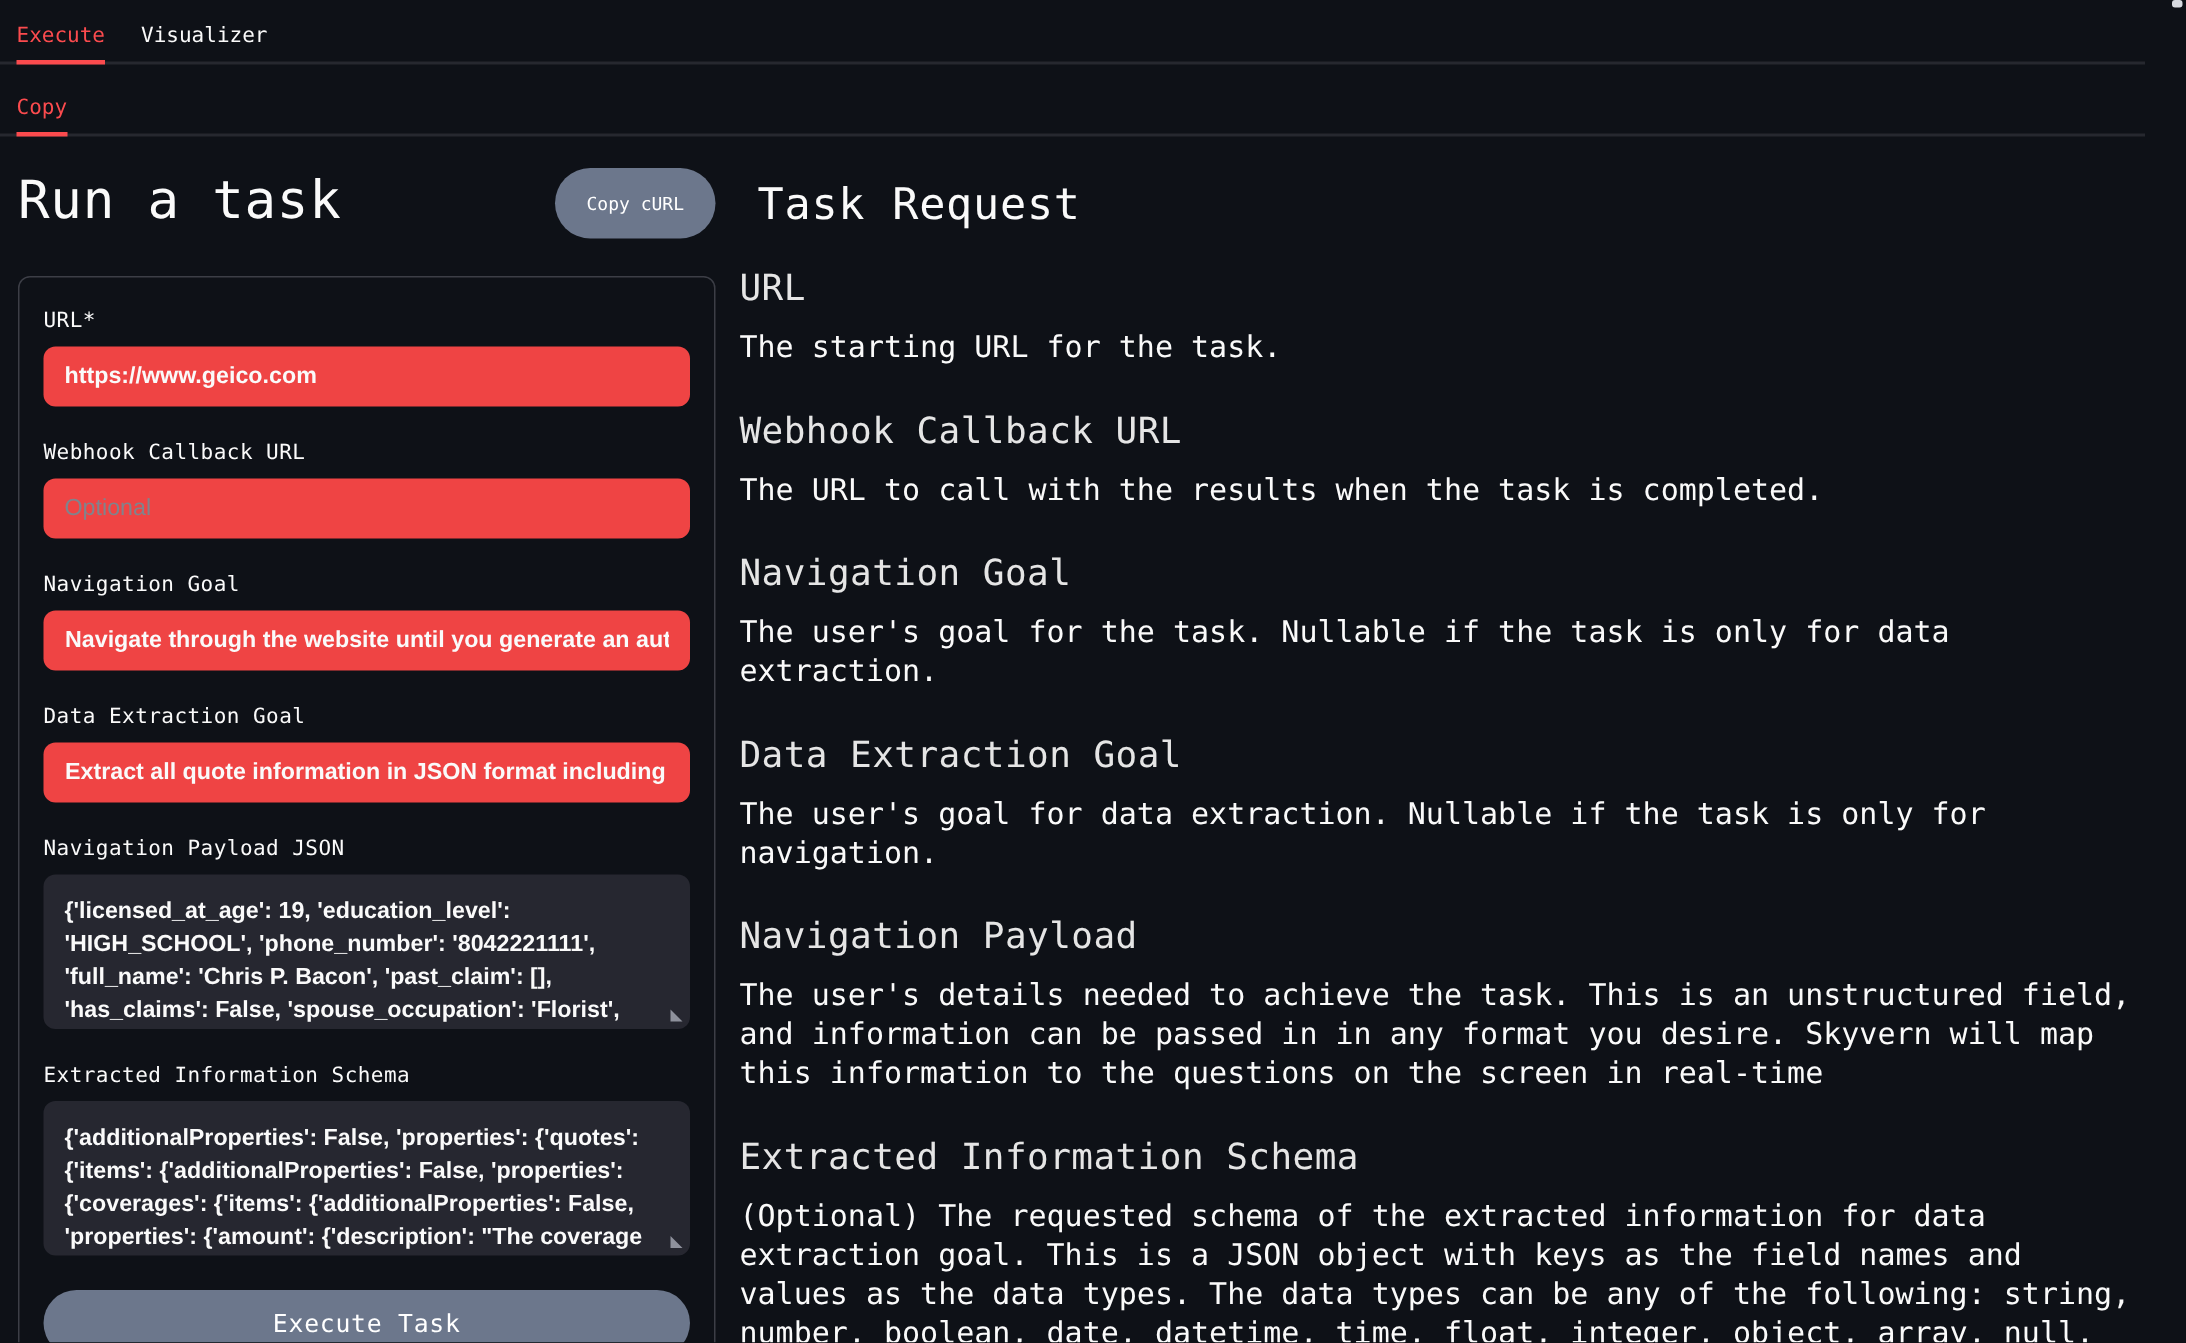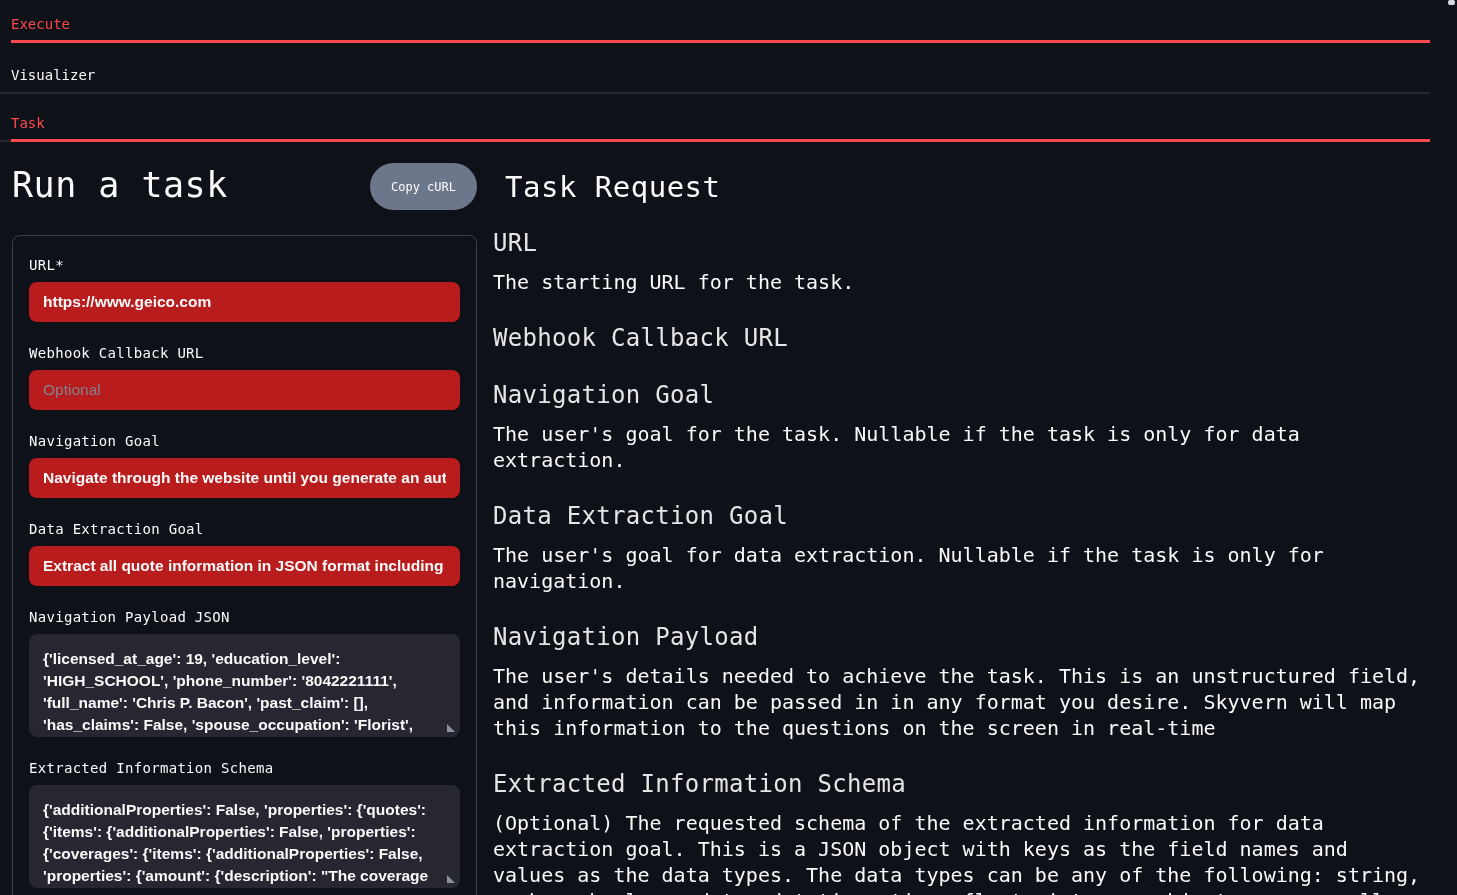--- a/index.html
+++ b/index.html
@@ -9,21 +9,21 @@
     width: 1457px;
     height: 895px;
     background: #0e1117;
     color: #fafafa;
     font-family: "DejaVu Sans Mono", monospace;
     overflow: hidden;
   }
   .page { margin-right: 27px; }
 
   
-  .tabbar { position: relative; display: flex; gap: 8px; padding-left: 11px; flex-direction: column; }
+  .tabbar { position: relative; display: flex; gap: 24px; padding-left: 11px; }
   .tabbar::after {
     content: ""; position: absolute; left: 0; right: 0; bottom: 0;
     height: 2px; background: #26282f;
   }
   .tabbar-main .tab { padding: 16px 0 11px; }
   .tabbar-sub  .tab { padding: 21px 0 11px; }
   .tab {
     position: relative; font-size: 14px; color: #fafafa; cursor: pointer;
   }
   .tab.active { color: #fb4b4e; }
@@ -56,21 +56,21 @@
     border: 1px solid #3c3e46; border-radius: 8px;
     padding: 21px 16px 16px 16px; height: 730px;
   }
   .field { margin-bottom: 23px; }
   .field-label {
     display: block; font-size: 14px; color: #fafafa; margin-bottom: 9px;
     letter-spacing: 0.3px;
   }
   .text-input {
     display: block; width: 100%; height: 40px; border: none; outline: none;
-    background: #b91c1c; border-radius: 8px; padding: 0 14px;
+    background: #ef4444; border-radius: 8px; padding: 0 14px;
     color: #fafafa; font-family: "Liberation Sans", sans-serif;
     font-weight: 700; font-size: 15.5px;
   }
   .text-input::placeholder { color: #81838c; font-weight: 400; }
   .textarea-wrap { position: relative; }
   .json-textarea {
     display: block; width: 100%; height: 103px; border: none; outline: none;
     background: #262730; border-radius: 8px; padding: 14px 14px 0 14px;
     color: #fafafa; font-family: "Liberation Sans", sans-serif;
     font-weight: 700; font-size: 15.5px; line-height: 22px;
@@ -116,21 +116,21 @@
   <div class="scroll-thumb"></div>
 
   <div class="page">
 
     <div class="tabbar tabbar-main">
       <div class="tab active">Execute</div>
       <div class="tab">Visualizer</div>
     </div>
 
     <div class="tabbar tabbar-sub">
-      <div class="tab active">Task</div>
+      <div class="tab active">Copy</div>
     </div>
 
     <div class="main">
 
       <div class="left-col">
 
         <div class="left-header">
           <h1 class="page-title">Run a task</h1>
           <button class="copy-curl-btn">Copy cURL</button>
         </div>
@@ -177,20 +177,21 @@
         </div>
       </div>
 
       <div class="right-col">
         <h2 class="docs-title">Task Request</h2>
 
         <h3 class="doc-heading first">URL</h3>
         <p class="doc-body">The starting URL for the task.</p>
 
         <h3 class="doc-heading">Webhook Callback URL</h3>
+        <p class="doc-body">The URL to call with the results when the task is completed.</p>
 
         <h3 class="doc-heading">Navigation Goal</h3>
         <p class="doc-body">The user's goal for the task. Nullable if the task is only for data extraction.</p>
 
         <h3 class="doc-heading">Data Extraction Goal</h3>
         <p class="doc-body">The user's goal for data extraction. Nullable if the task is only for navigation.</p>
 
         <h3 class="doc-heading">Navigation Payload</h3>
         <p class="doc-body">The user's details needed to achieve the task. This is an unstructured field, and information can be passed in in any format you desire. Skyvern will map this information to the questions on the screen in real-time</p>
 

